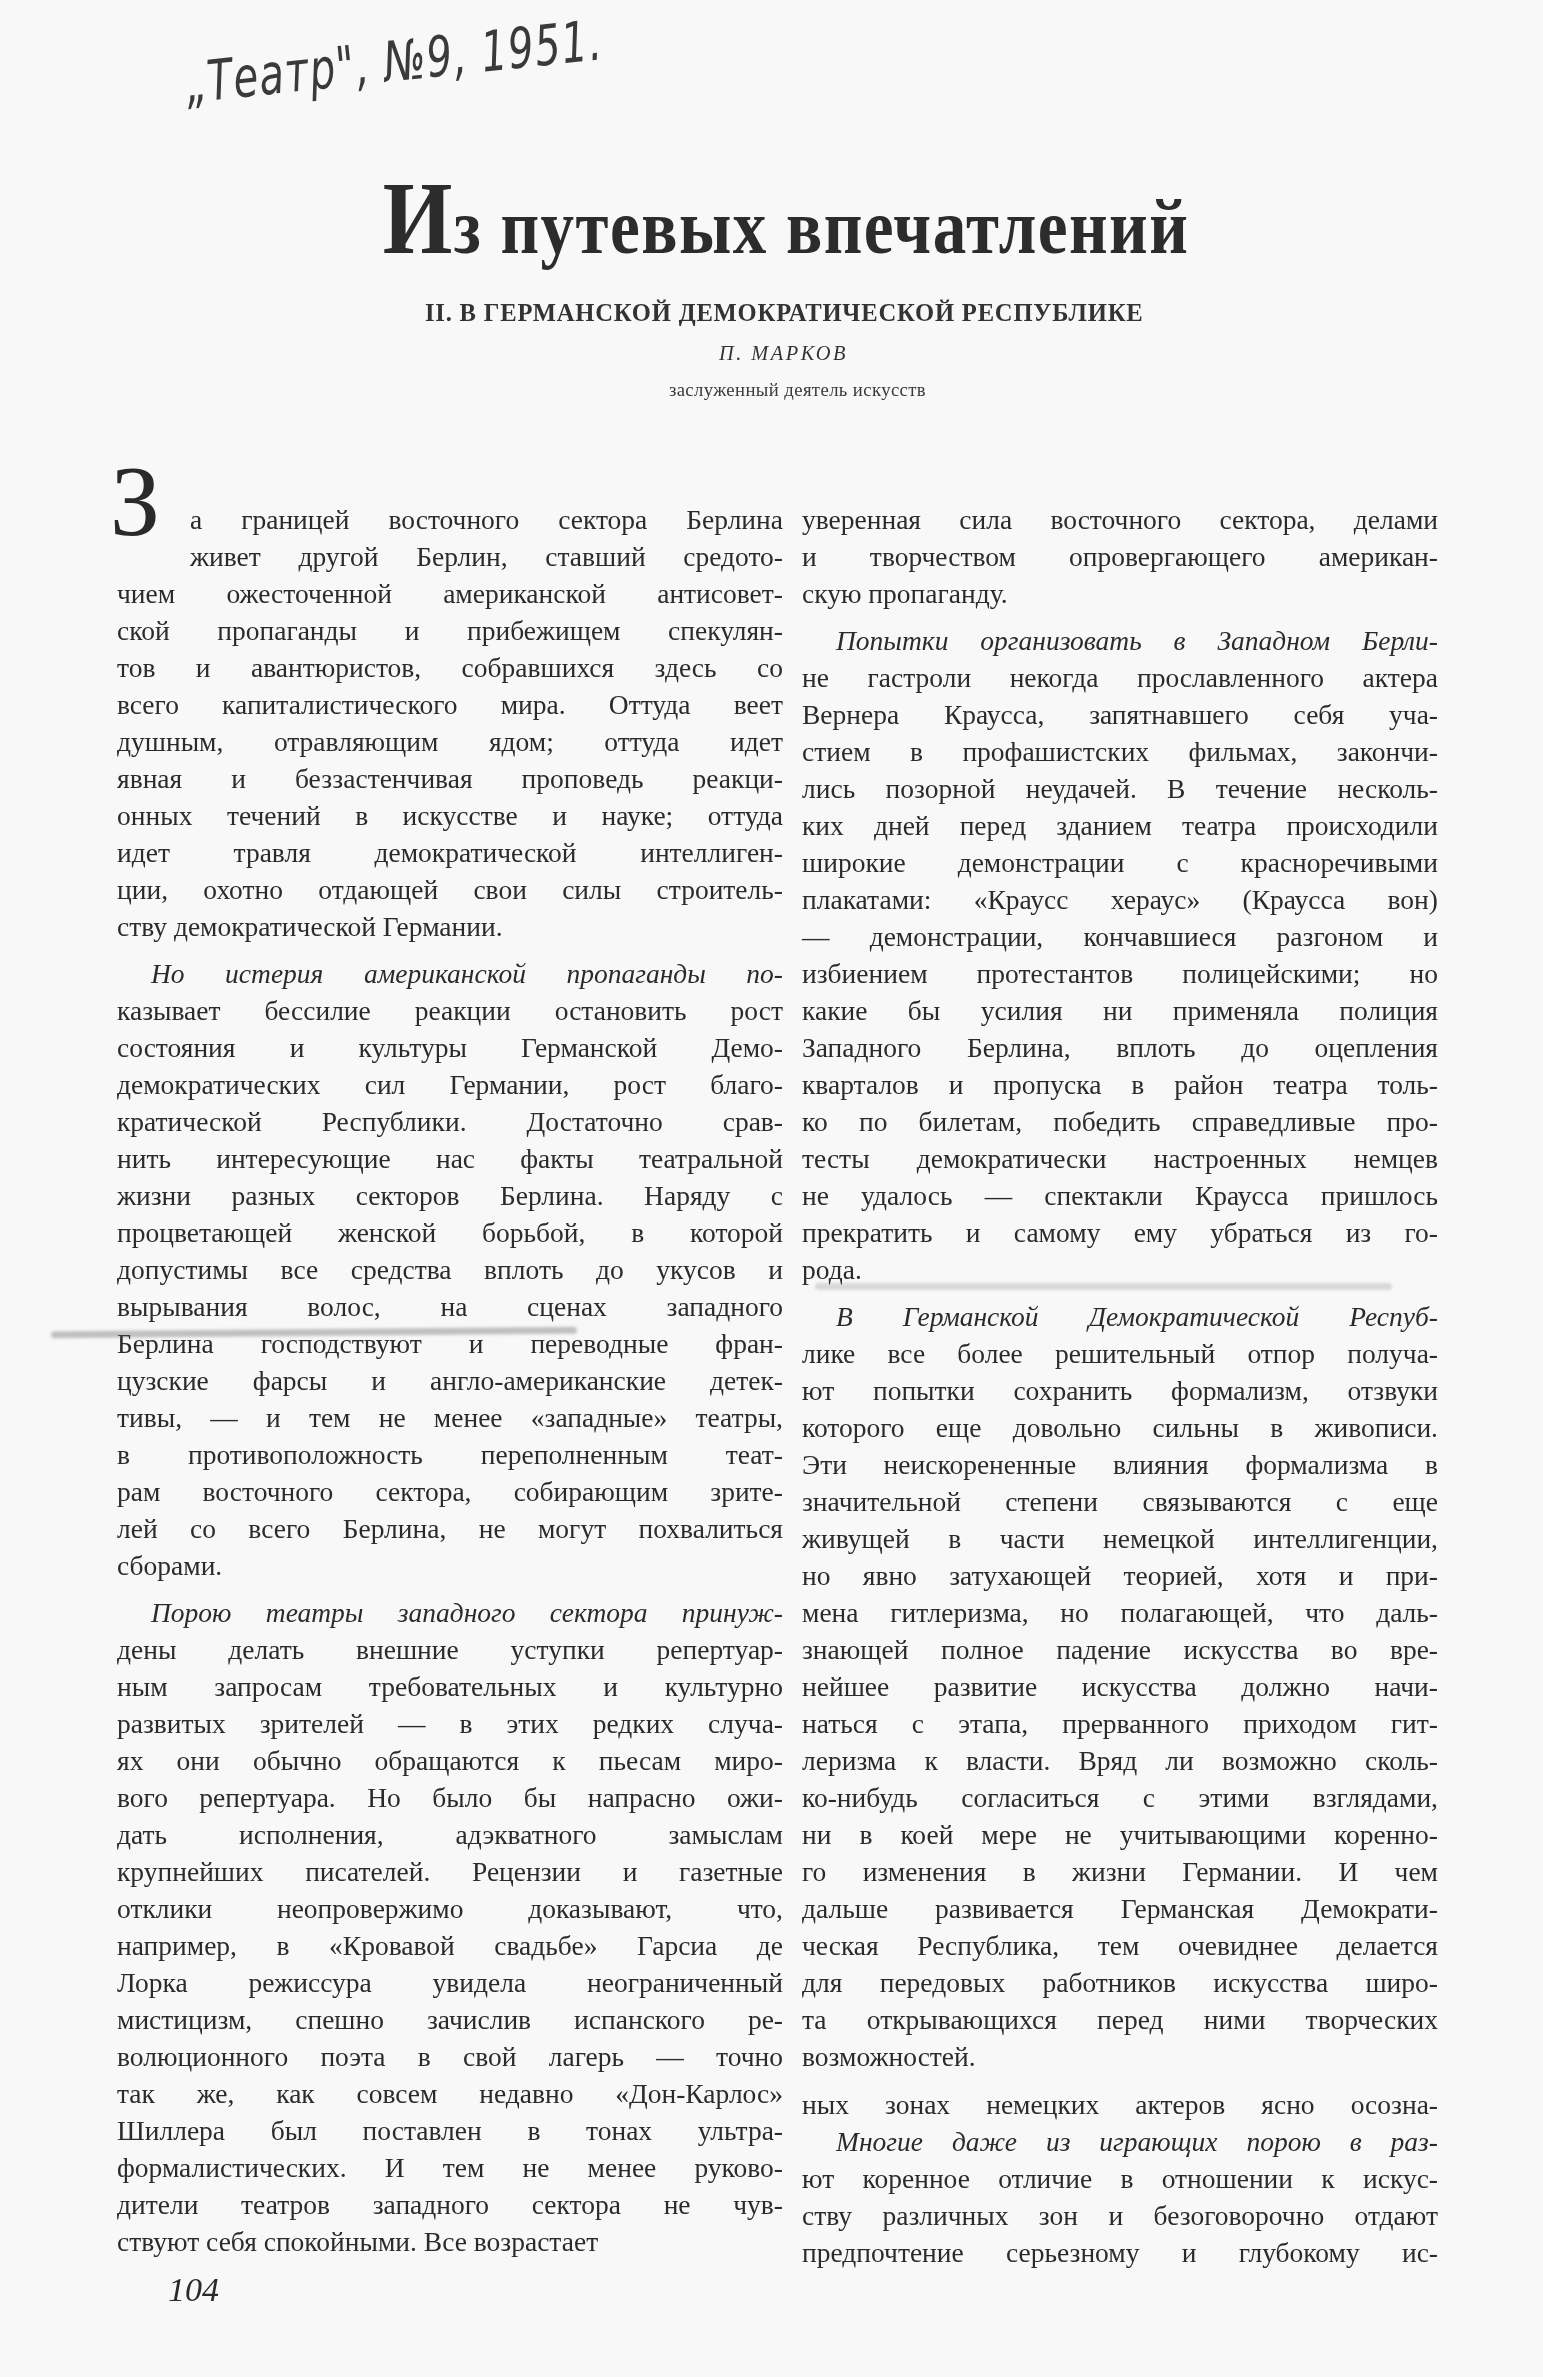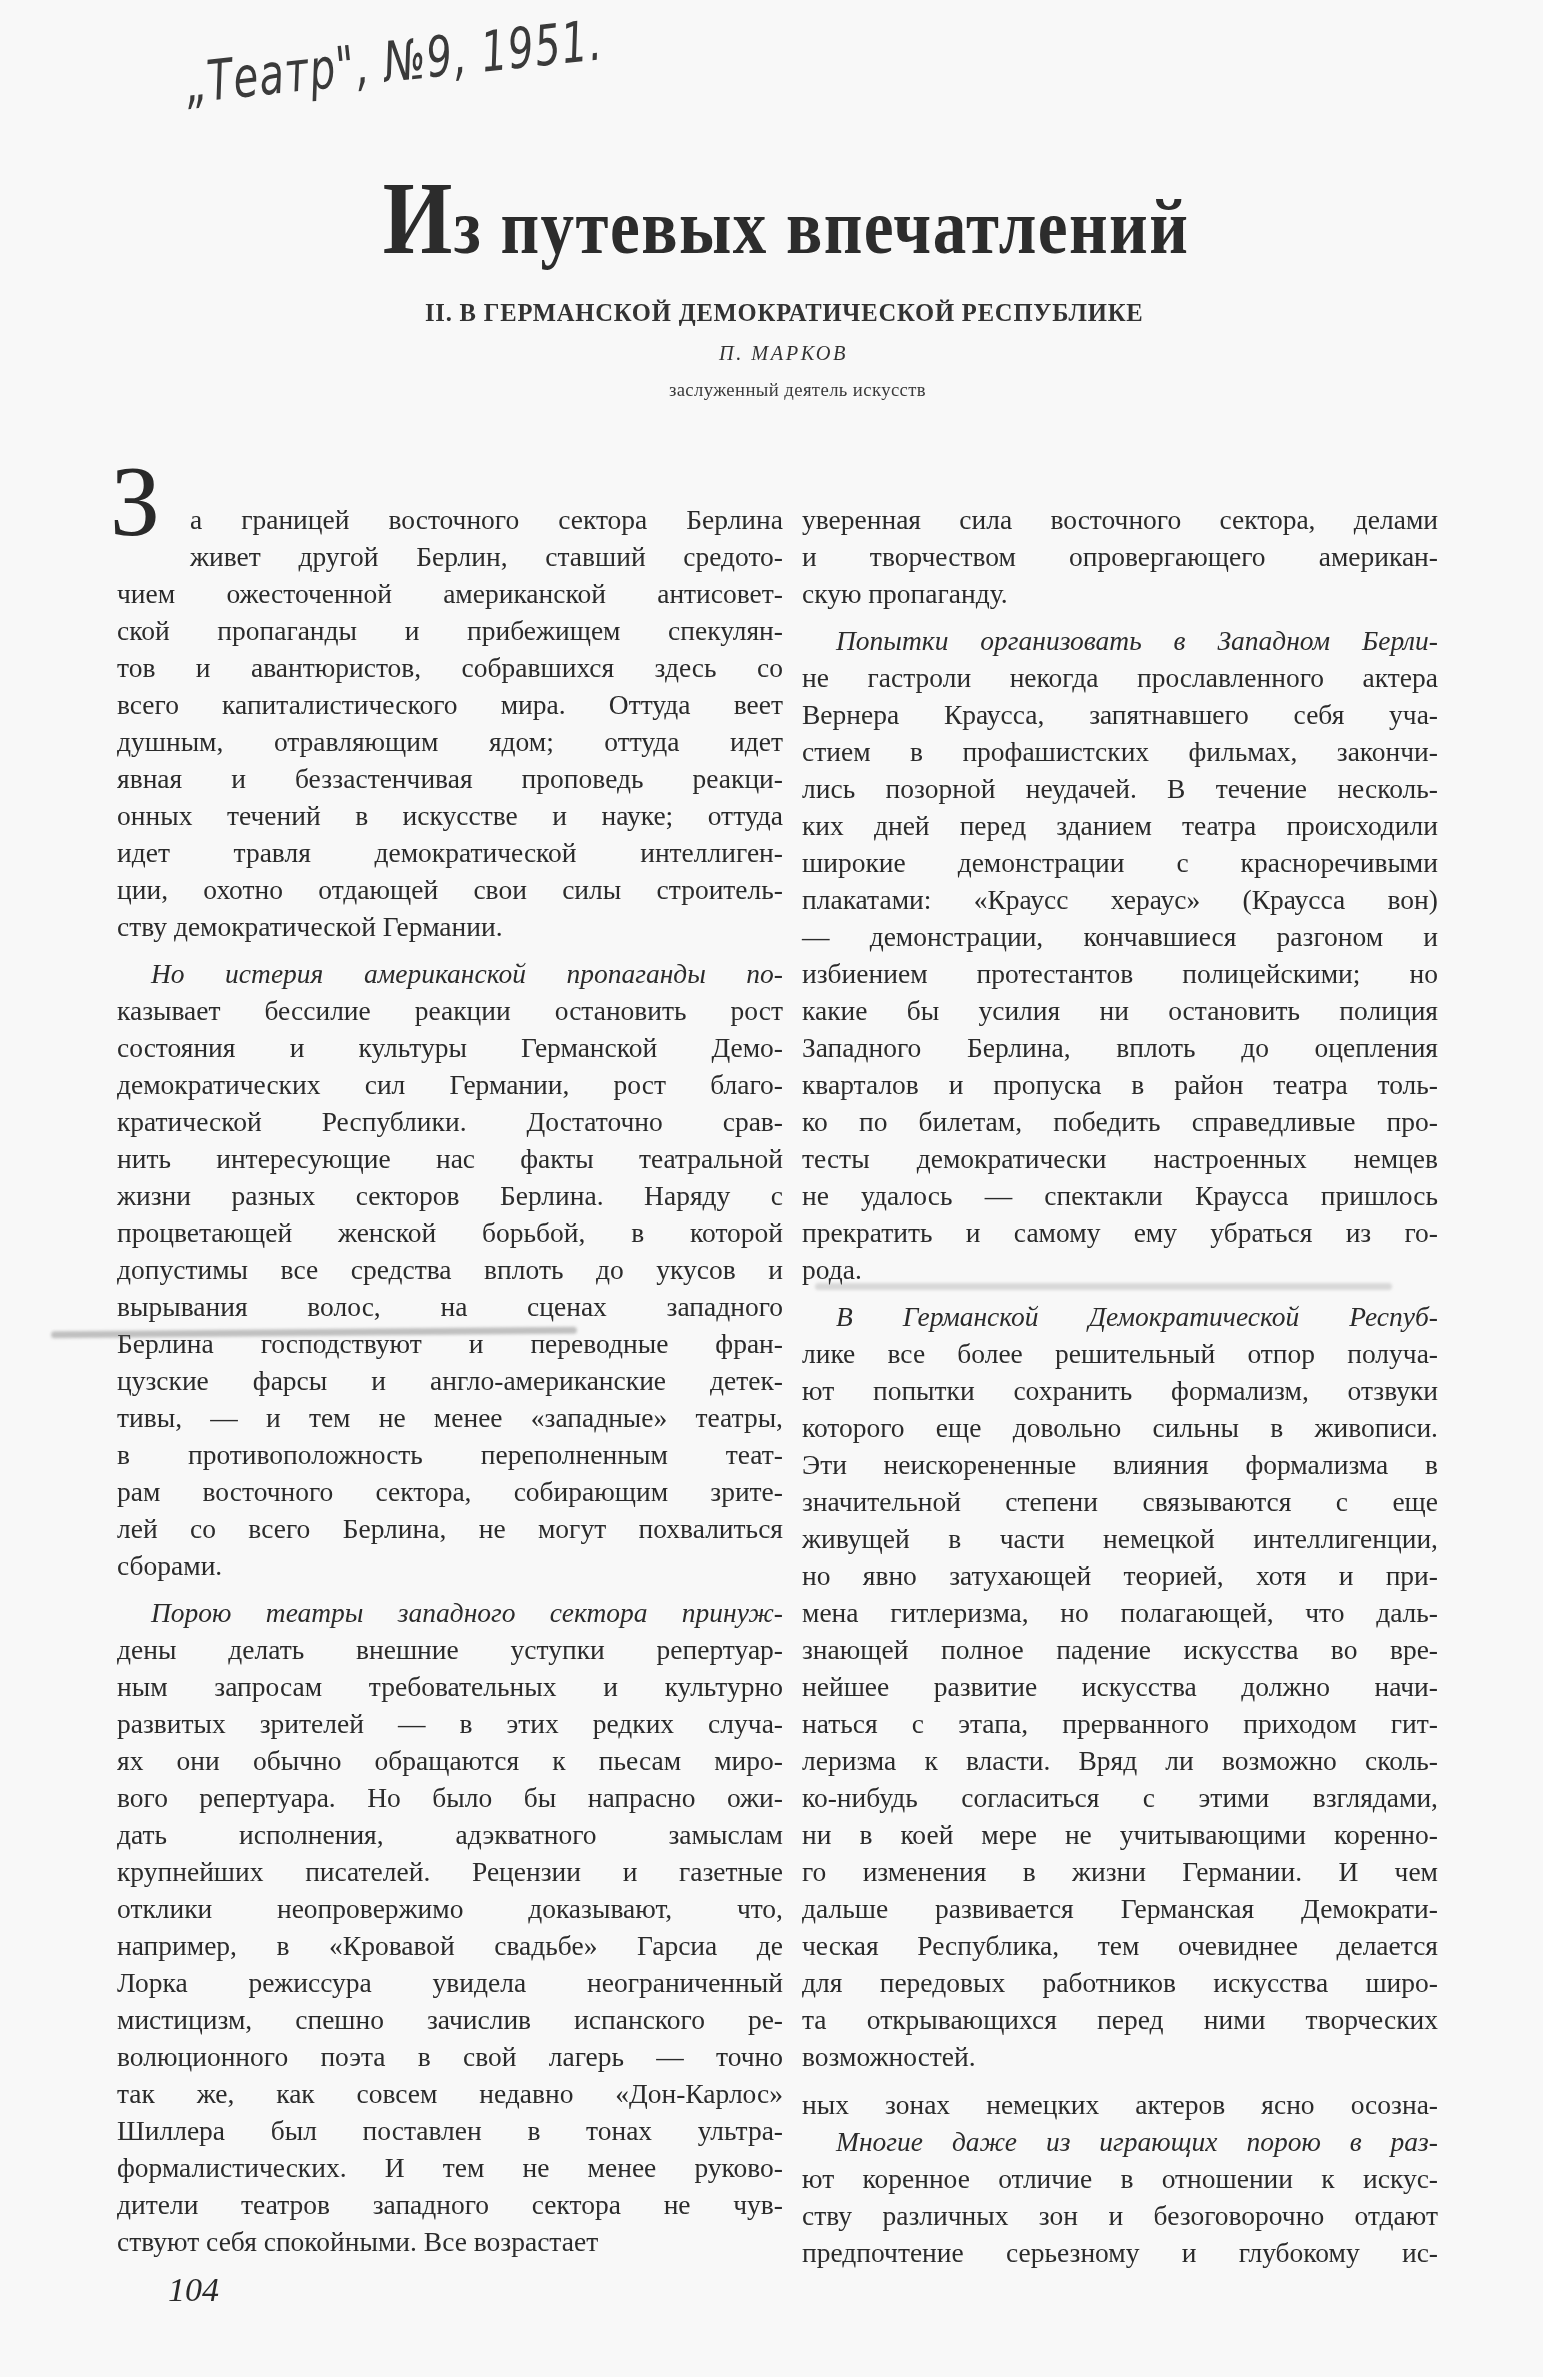--- a/index.html
+++ b/index.html
@@ -173,21 +173,21 @@
       <span class="line indent">Попытки организовать в Западном Берли-</span>
       <span class="line">не гастроли некогда прославленного актера</span>
       <span class="line">Вернера Краусса, запятнавшего себя уча-</span>
       <span class="line">стием в профашистских фильмах, закончи-</span>
       <span class="line">лись позорной неудачей. В течение несколь-</span>
       <span class="line">ких дней перед зданием театра происходили</span>
       <span class="line">широкие демонстрации с красноречивыми</span>
       <span class="line">плакатами: «Краусс хераус» (Краусса вон)</span>
       <span class="line">— демонстрации, кончавшиеся разгоном и</span>
       <span class="line">избиением протестантов полицейскими; но</span>
-      <span class="line">какие бы усилия ни остановить полиция</span>
+      <span class="line">какие бы усилия ни применяла полиция</span>
       <span class="line">Западного Берлина, вплоть до оцепления</span>
       <span class="line">кварталов и пропуска в район театра толь-</span>
       <span class="line">ко по билетам, победить справедливые про-</span>
       <span class="line">тесты демократически настроенных немцев</span>
       <span class="line">не удалось — спектакли Краусса пришлось</span>
       <span class="line">прекратить и самому ему убраться из го-</span>
       <span class="line last">рода.</span>
     </div>
     <div class="para-gap"></div>
     <div>

